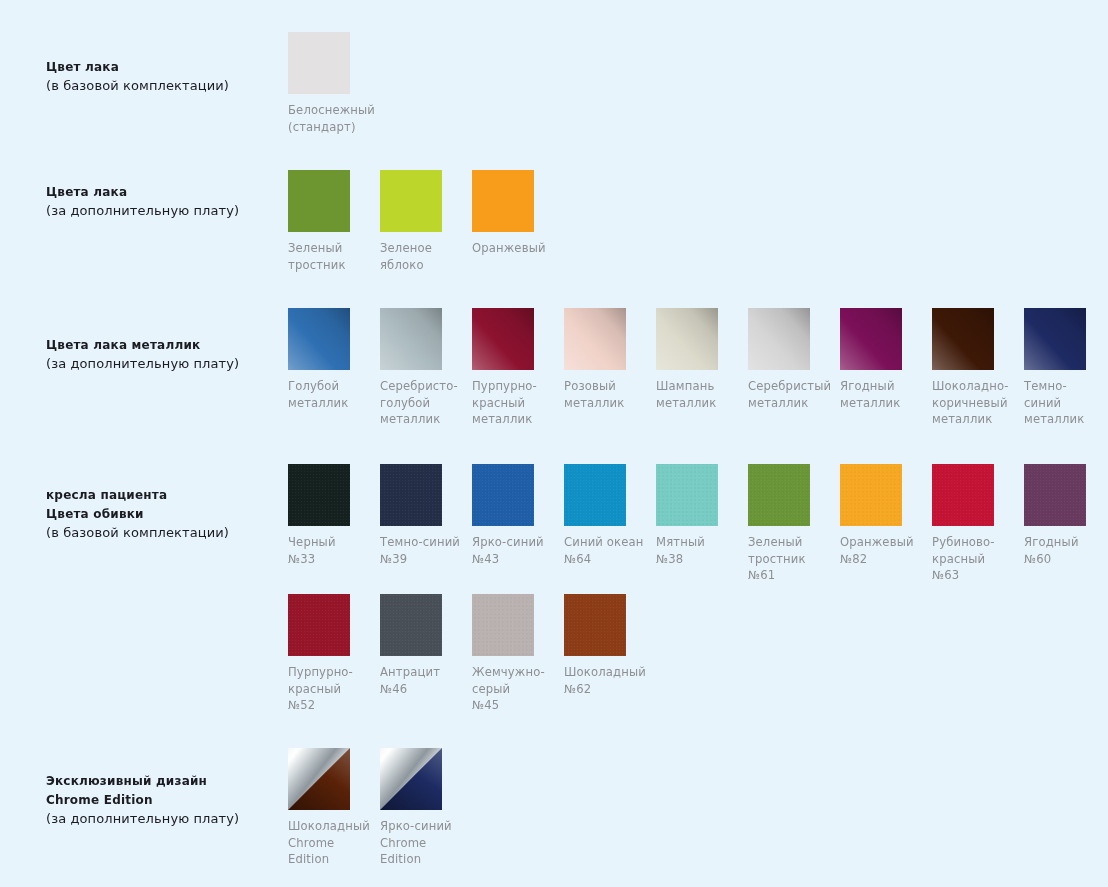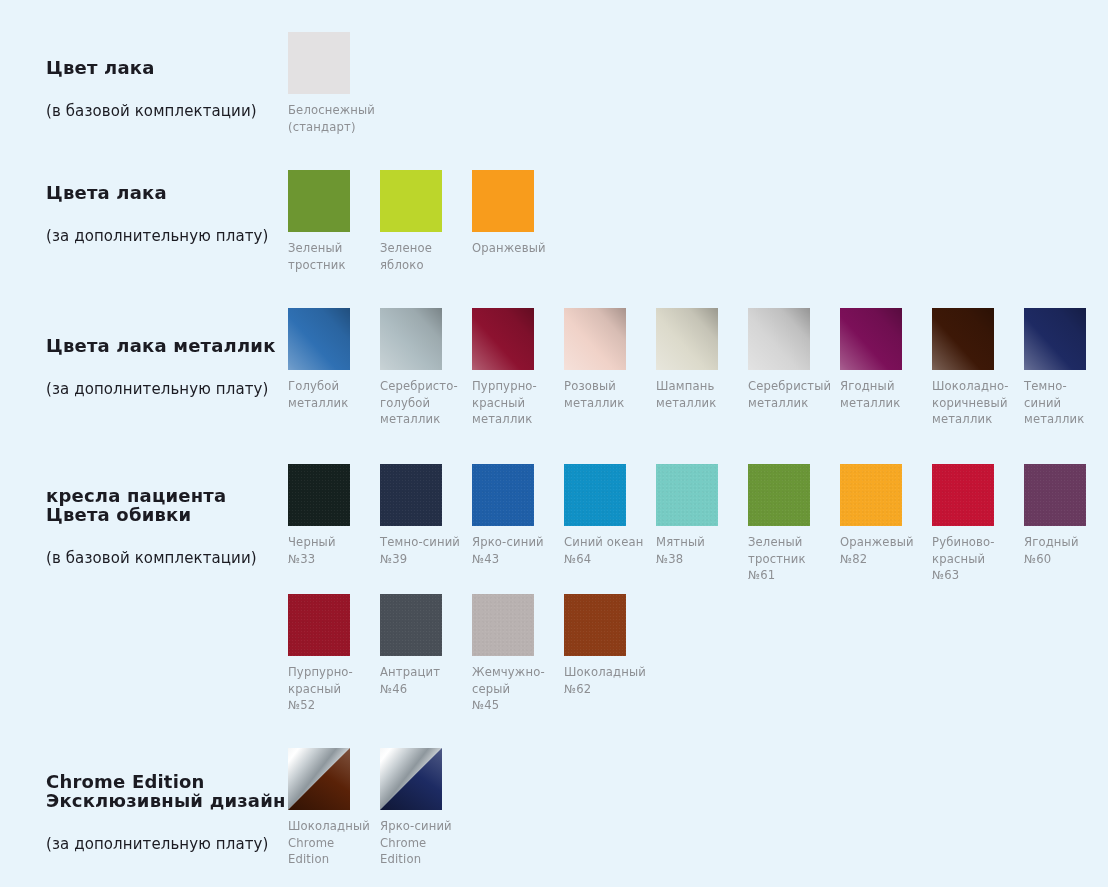--- a/index.html
+++ b/index.html
@@ -30,34 +30,33 @@
   }
 
   
   .caption {
     position: absolute;
     left: 46px;
     width: 250px;
     color: #1b1b22;
   }
   .caption .cap-line {
-    font-size: 18px;
+    font-size: 12px;
     font-weight: bold;
     letter-spacing: 0.2px;
     line-height: 19px;
     white-space: nowrap;
   }
   .caption .cap-sub {
-    font-size: 15px;
+    font-size: 13px;
     font-weight: normal;
     letter-spacing: 0.1px;
     line-height: 18px;
     white-space: nowrap;
     color: #1b1b22;
-    margin-top: 25px;
   }
 
   
   .swatch-row {
     position: absolute;
     left: 288px;
     top: 0;
     display: flex;
     flex-direction: row;
   }
@@ -338,22 +337,22 @@
           <div class="chip tex" style="background: rgb(140, 60, 23);"></div>
           <div class="chip-label">
             <span class="ln">Шоколадный</span>
             <span class="ln">№62</span>
           </div>
         </div>
       </div>
     </div>
     <div class="group" style="top: 0px;">
       <div class="caption" style="top: 772px;">
+        <div class="cap-line">Эксклюзивный дизайн</div>
         <div class="cap-line">Chrome Edition</div>
-        <div class="cap-line">Эксклюзивный дизайн</div>
         <div class="cap-sub">(за дополнительную плату)</div>
       </div>
       <div class="swatch-row" style="top: 748px;">
         <div class="swatch-cell">
           <div class="chip chrome-chip">
             <div class="chrome-tri"></div>
             <div class="color-tri" style="background: linear-gradient(215deg, rgba(255, 255, 255, 0.22) 0%, rgb(90, 34, 8) 42%, rgba(0, 0, 0, 0.45) 100%), rgb(90, 34, 8);"></div>
           </div>
           <div class="chip-label">
             <span class="ln">Шоколадный</span>

